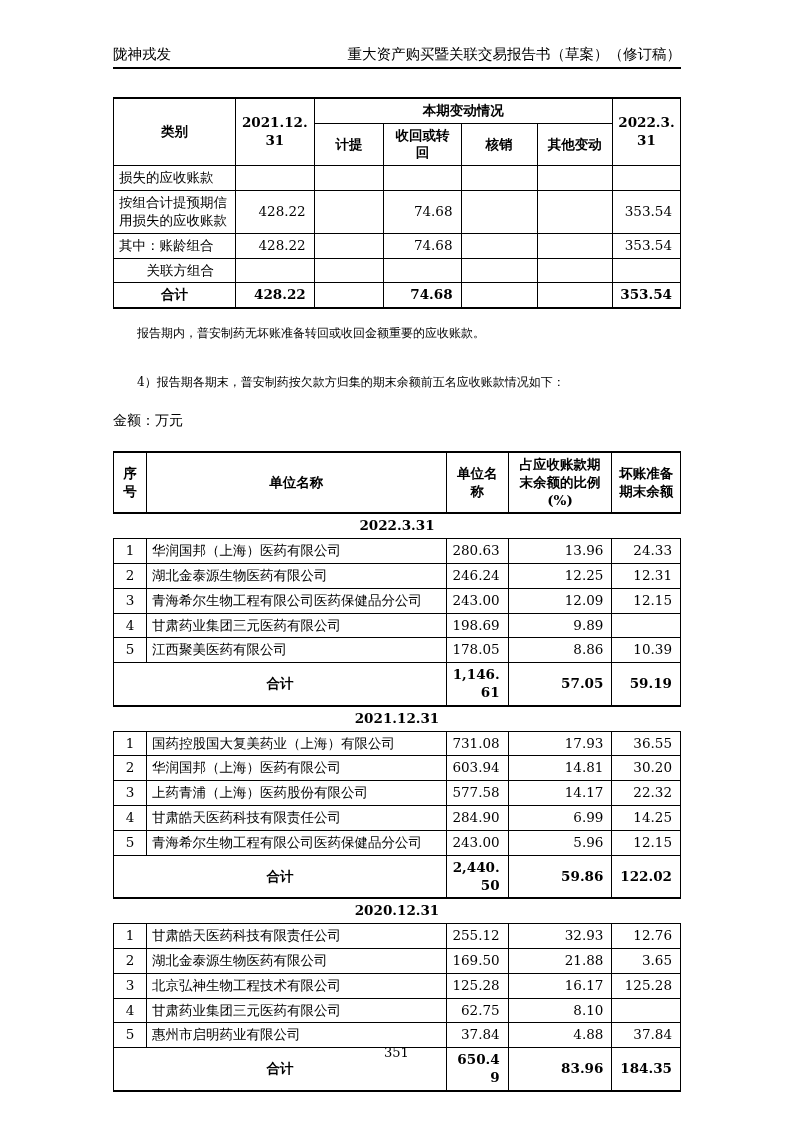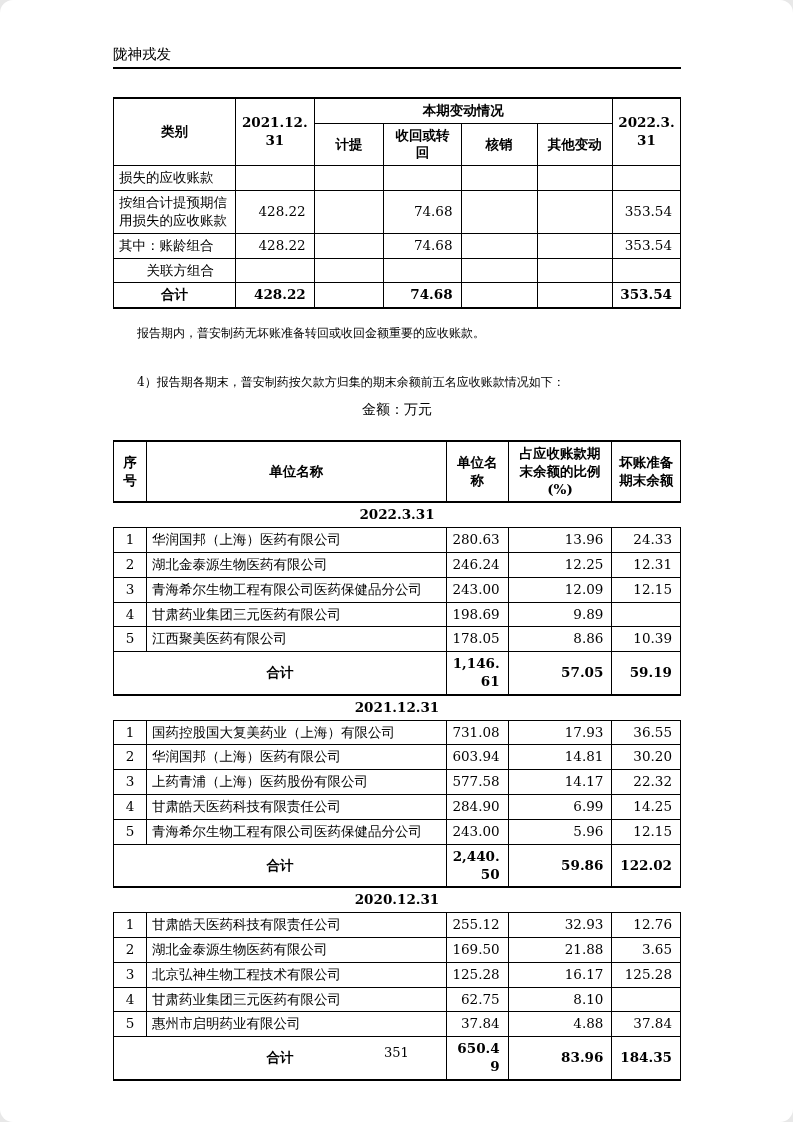--- a/index.html
+++ b/index.html
@@ -4,21 +4,20 @@
 <style>
   * { margin: 0; padding: 0; box-sizing: border-box; }
   html, body { background: #e8e8e8; }
   body { font-family: "DejaVu Serif", "Liberation Serif", serif; color: #000; }
   .page {
     position: relative;
     width: 793px; height: 1122px;
     margin: 0 auto;
     background: #ffffff;
     overflow: hidden;
-    border-radius: 13px;
   }
   .content { position: absolute; left: 113px; top: 0; width: 568px; }
 
   
   .doc-header {
     display: flex; justify-content: space-between; align-items: flex-end;
     padding-top: 45px; padding-bottom: 3px;
     border-bottom: 2px solid #000;
     font-size: 14.5px; line-height: 1.3;
   }
@@ -33,35 +32,36 @@
   tr.bt-thick td { border-top: 2.5px solid #000; }
   tr.bb-thick td { border-bottom: 2.5px solid #000; }
   td.noside { border-left: none; border-right: none; }
 
   .tbl1 { margin-top: 28px; }
   .tbl2 { margin-top: 20px; }
 
   .para { font-size: 12px; line-height: 2.1; text-align: justify; }
   .p-note { margin-top: 12px; text-indent: 2em; }
   .p-intro { margin-top: 24px; text-indent: 2em; }
-  .unit-note { margin-top: 2px; font-size: 14px; text-align: center; line-height: 1.6; }
+  .unit-note { margin-top: 13px; font-size: 14px; text-align: left; line-height: 1.6; }
 
   .page-number {
     position: absolute; bottom: 62px; left: 0; width: 100%;
     text-align: center; font-size: 13px;
   }
 </style>
 </head>
 <body>
 
 <div class="page">
   <div class="content">
 
     <div class="doc-header">
       <span>陇神戎发</span>
+      <span>重大资产购买暨关联交易报告书（草案）（修订稿）</span>
     </div>
 
     <table class="tbl1">
       <colgroup>
         <col style="width:21.5%">
           <col style="width:13.9%">
           <col style="width:12.3%">
         <col style="width:13.6%">
           <col style="width:13.4%">
           <col style="width:13.3%">

